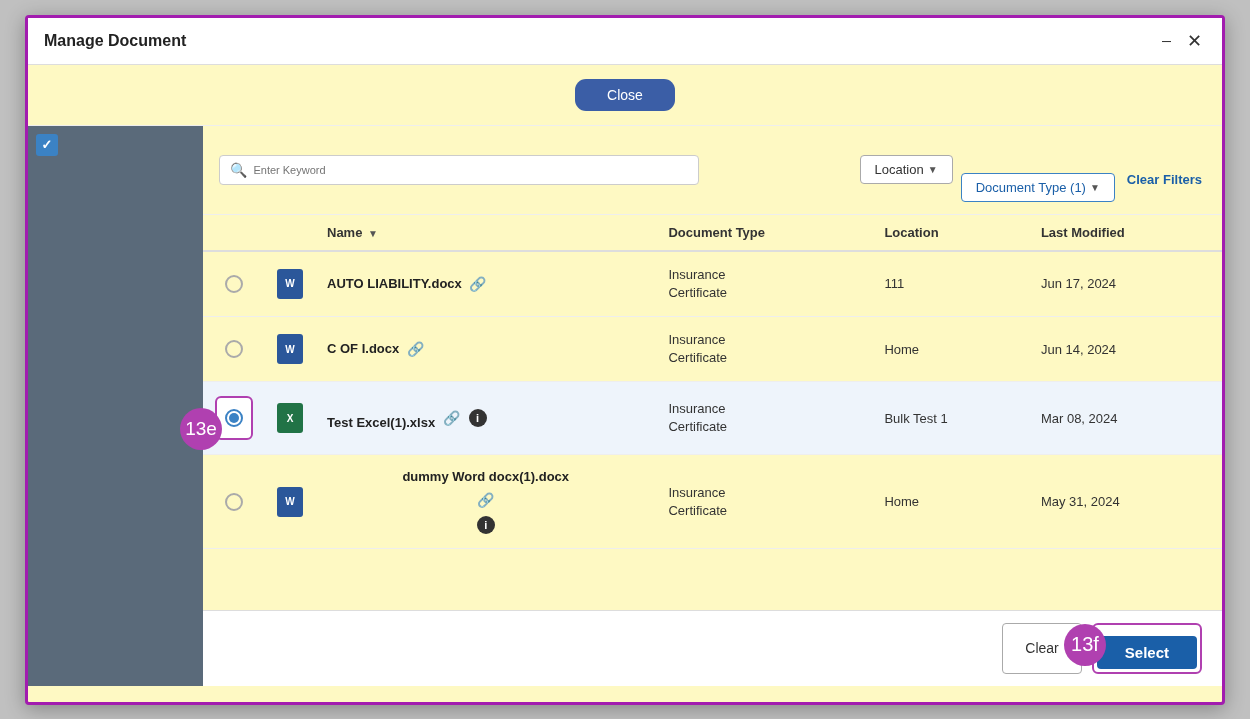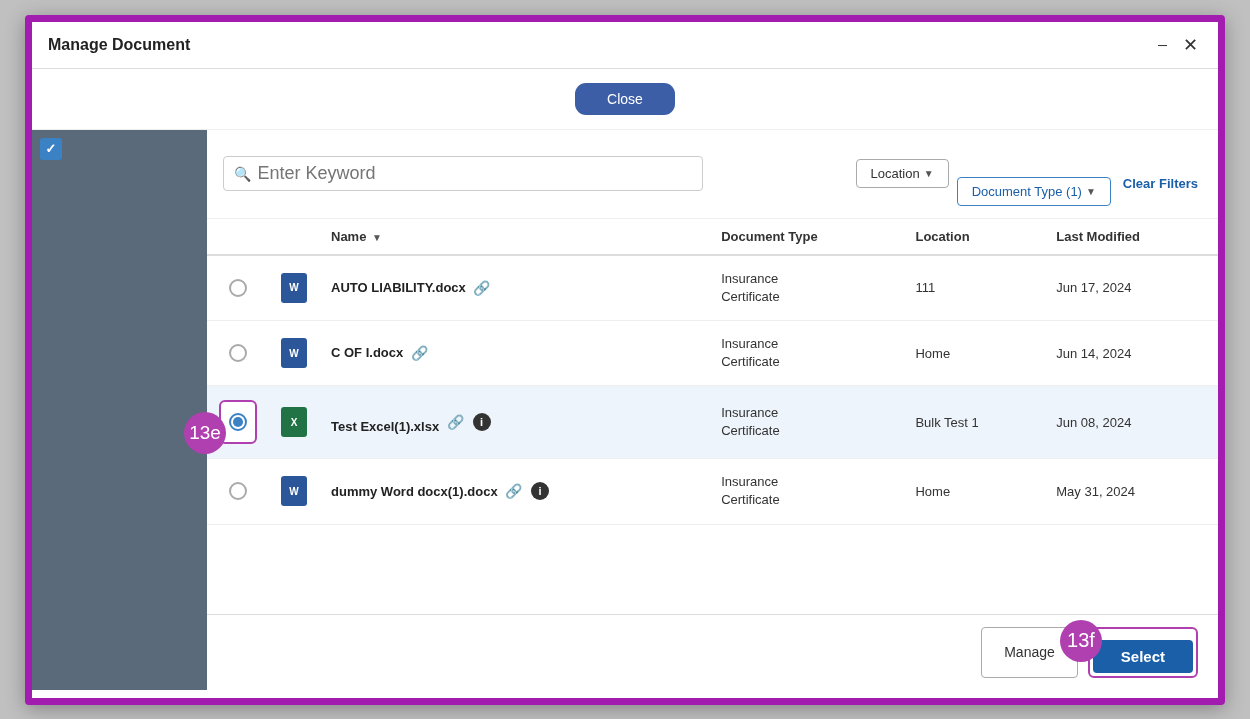--- a/index.html
+++ b/index.html
@@ -6,22 +6,22 @@
     body {
       background: #c0c0c0;
       font-family: -apple-system, BlinkMacSystemFont, 'Segoe UI', Arial, sans-serif;
       display: flex;
       align-items: center;
       justify-content: center;
       min-height: 100vh;
       font-size: 14px;
     }
     .dialog-wrapper {
-      background: #ffffff;
-      border: 7px solid #a21caf;
+      background: #fef9c3;
+      border: 3px solid #a21caf;
       border-radius: 4px;
       width: 1200px;
       min-height: 690px;
       position: relative;
       box-shadow: 0 4px 20px rgba(0,0,0,0.3);
     }
     .dialog-titlebar {
       background: #fff;
       border-bottom: 1px solid #ddd;
       padding: 10px 16px;
@@ -114,21 +114,21 @@
       background: #fff;
     }
     .search-icon-span {
       color: #888;
       margin-right: 6px;
       font-size: 14px;
     }
     .search-input {
       border: none;
       outline: none;
-      font-size: 18px;
+      font-size: 11px;
       color: #555;
       width: 100%;
       background: transparent;
     }
     .filter-buttons {
       display: flex;
       gap: 8px;
       margin-left: auto;
       align-items: center;
     }
@@ -384,48 +384,48 @@
                 </td>
                 <td>
                   <div style="display:flex;align-items:center;gap:8px;">
       <span style="font-weight:600;color:#222;margin-top:8px;">Test Excel(1).xlsx</span>
       <span style="color:#888;font-size:14px;cursor:pointer;">🔗</span>
                     <span style="width:18px;height:18px;background:#333;border-radius:50%;display:inline-flex;align-items:center;justify-content:center;color:#fff;font-size:11px;font-weight:bold;cursor:pointer;">i</span>
                   </div>
                 </td>
                 <td class="doc-type-cell"><span>Insurance<br>Certificate</span></td>
                 <td>Bulk Test 1</td>
-                <td>Jun 08, 2024</td>
+                <td>Mar 08, 2024</td>
               </tr>
               <tr>
                 <td class="radio-cell">
         <div style="display:flex;align-items:center;justify-content:center;">
           <div style="width:18px;height:18px;border-radius:50%;border:2px solid #aaa;"></div>
         </div>
                 </td>
                 <td class="icon-cell">
                   <div class="doc-icon-word">W</div>
                 </td>
                 <td>
-                  <div style="display:flex;align-items:center;gap:8px;">
+                  <div style="display:flex;align-items:center;gap:8px;flex-direction:column;">
       <span style="font-weight:600;color:#222;">dummy Word docx(1).docx</span>
       <span style="color:#888;font-size:14px;cursor:pointer;">🔗</span>
                     <span style="width:18px;height:18px;background:#333;border-radius:50%;display:inline-flex;align-items:center;justify-content:center;color:#fff;font-size:11px;font-weight:bold;cursor:pointer;">i</span>
                   </div>
                 </td>
                 <td class="doc-type-cell"><span>Insurance<br>Certificate</span></td>
                 <td>Home</td>
                 <td>May 31, 2024</td>
               </tr>
             </tbody>
         </table>
       </div>
 
       <div class="footer-bar">
-        <button class="cancel-btn">Manage</button>
+        <button class="cancel-btn">Clear</button>
         <div class="select-btn-wrapper">
           <button class="select-btn">Select</button>
         </div>
       </div>
     </div>
   </div>
 
   <div style="position:absolute; left:152px; top:390px; background:#b040b0; color:#fff; border-radius:50%; width:42px; height:42px; display:flex; align-items:center; justify-content:center; font-size:19px; font-weight:400; z-index:20;">13e</div>
 
   <div style="position:absolute; right:116px; bottom:36px; background:#b040b0; color:#fff; border-radius:50%; width:42px; height:42px; display:flex; align-items:center; justify-content:center; font-size:20px; font-weight:400; z-index:20;">13f</div>

